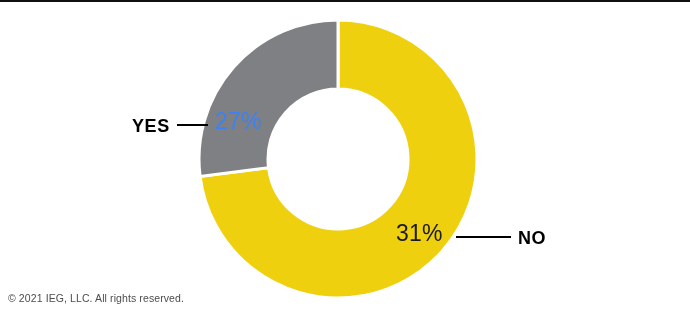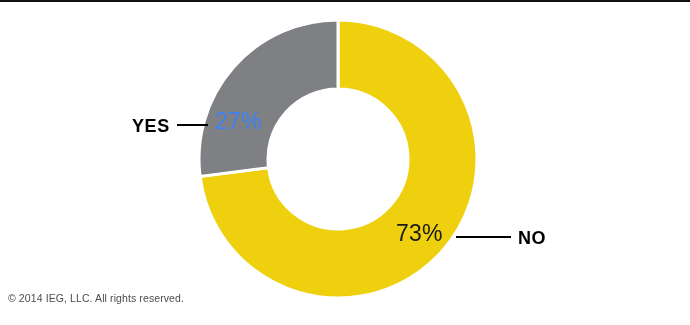--- a/index.html
+++ b/index.html
@@ -117,27 +117,27 @@
 
       <path id="slice-no" fill="#efd00f" stroke="#ffffff" stroke-width="3" d="M 338.00 20.00 A 139 139 0 1 1 200.10 176.42 L 268.55 167.77 A 70 70 0 1 0 338.00 89.00 Z"></path>
 
       <path id="slice-yes" fill="#7e8083" stroke="#ffffff" stroke-width="3" d="M 200.10 176.42 A 139 139 0 0 1 338.00 20.00 L 338.00 89.00 A 70 70 0 0 0 268.55 167.77 Z"></path>
 
       <circle cx="338" cy="159" r="69" fill="#ffffff"></circle>
     </svg>
 
     <div class="pct-label" id="pct-yes">27%</div>
 
-    <div class="pct-label" id="pct-no">73%</div>
+    <div class="pct-label" id="pct-no">31%</div>
 
     <div class="leader" id="leader-yes"></div>
 
     <div class="leader" id="leader-no"></div>
 
     <div class="cat-label" id="cat-yes">YES</div>
 
     <div class="cat-label" id="cat-no">NO</div>
 
   </div>
 
-  <div id="copyright">© 2014 IEG, LLC. All rights reserved.</div>
+  <div id="copyright">© 2021 IEG, LLC. All rights reserved.</div>
 
 </div>
 
 </body></html>

